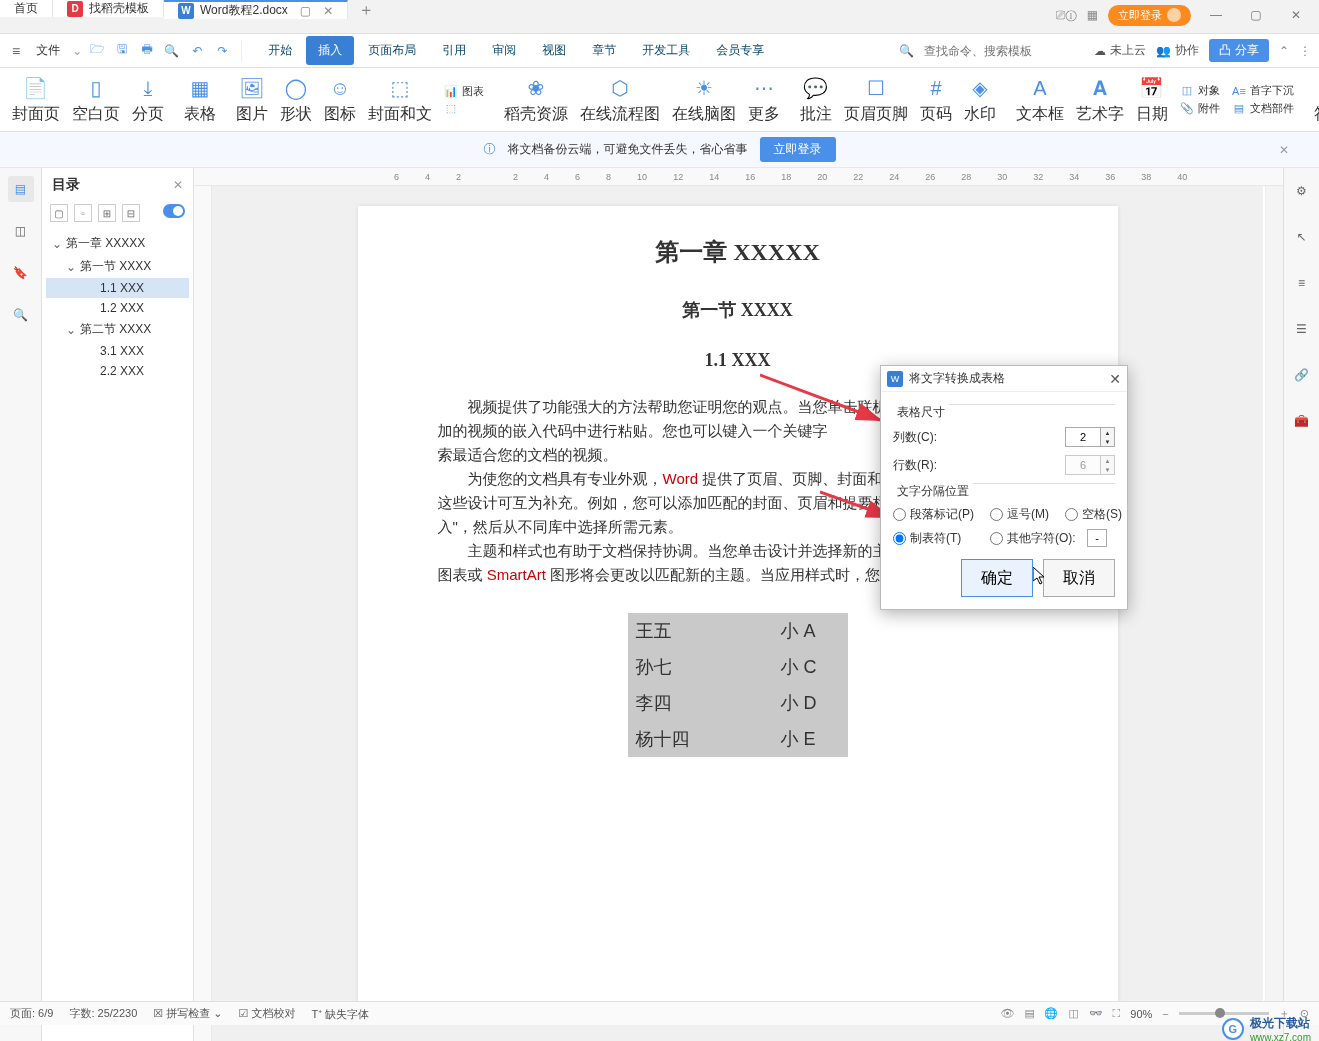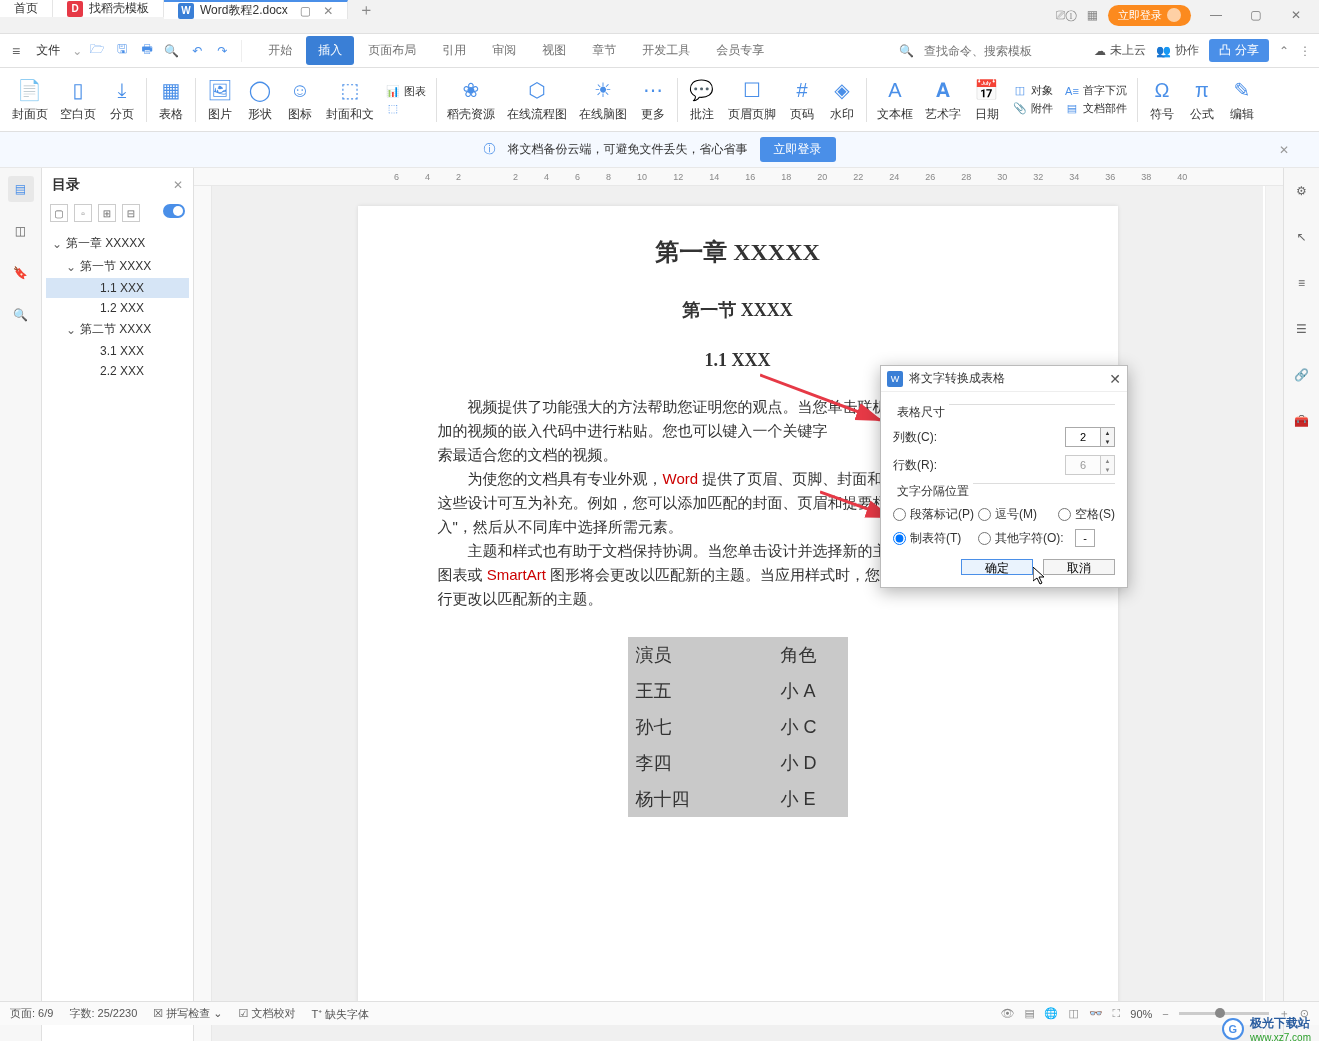--- a/index.html
+++ b/index.html
@@ -20,33 +20,33 @@
 .window-btn { width: 30px; height: 30px; display: flex; align-items: center; justify-content: center; color: #777; cursor: pointer; }
 .title-icon { color: #888; cursor: pointer; }
 
 
 .menubar { height: 34px; display: flex; align-items: center; padding: 0 8px; border-bottom: 1px solid #e0e0e0; gap: 4px; }
 .menubar .hamburger { color: #666; padding: 0 4px; font-size: 14px; }
 .menubar .file-label { margin: 0 8px; color: #333; }
 .menubar .qat { display: flex; gap: 3px; align-items: center; padding-right: 8px; border-right: 1px solid #eee; }
 .qat-icon { width: 22px; height: 22px; display: flex; align-items: center; justify-content: center; color: #4a8fe8; cursor: pointer; }
 .menu-tabs { display: flex; gap: 2px; margin-left: 10px; }
-.menu-tab { padding: 6px 12px; cursor: pointer; position: relative; color: #737373; }
+.menu-tab { padding: 6px 12px; cursor: pointer; position: relative; color: #0c4a6e; }
 .menu-tab.active { background: #3a7fd6; color: #fff; border-radius: 3px; }
 .menubar-right { margin-left: auto; display: flex; align-items: center; gap: 10px; color: #666; }
 .search-box { border: none; outline: none; color: #999; width: 160px; font-size: 12px; }
 .cloud-item { display: flex; align-items: center; gap: 4px; cursor: pointer; color: #555; }
 .share-btn { background: #4a8fe8; color: #fff; padding: 3px 10px; border-radius: 3px; cursor: pointer; display: flex; align-items: center; gap: 4px; }
 .menu-more { color: #888; cursor: pointer; }
 
 
 .ribbon { height: 64px; display: flex; align-items: center; border-bottom: 1px solid #e0e0e0; padding: 0 6px; overflow: hidden; }
 .ribbon-group { display: flex; flex-direction: column; align-items: center; padding: 0 6px; gap: 2px; cursor: pointer; }
 .ribbon-group .rg-icon { width: 28px; height: 28px; display: flex; align-items: center; justify-content: center; color: #4a8fe8; font-size: 20px; }
-.ribbon-group .rg-label { font-size: 12px; color: #333; white-space: nowrap; }
+.ribbon-group .rg-label { font-size: 16px; color: #333; white-space: nowrap; }
 .ribbon-sep { width: 1px; height: 44px; background: #e0e0e0; margin: 0 4px; }
 .ribbon-small-col { display: flex; flex-direction: column; gap: 3px; padding: 0 6px; }
 .ribbon-small-item { display: flex; align-items: center; gap: 4px; font-size: 11px; cursor: pointer; white-space: nowrap; }
 .ribbon-small-item .si-icon { color: #4a8fe8; width: 14px; height: 14px; display: flex; align-items: center; justify-content: center; }
 
 
 .backup-bar { height: 36px; background: #f5f9ff; display: flex; align-items: center; justify-content: center; gap: 12px; border-bottom: 1px solid #e8e8e8; position: relative; }
 .backup-bar .info-icon { color: #4a8fe8; }
 .backup-btn { background: #4a8fe8; color: #fff; padding: 4px 14px; border-radius: 3px; cursor: pointer; }
 .backup-close { position: absolute; right: 30px; color: #999; cursor: pointer; }
@@ -99,26 +99,26 @@
 .dialog-header .dlg-close { margin-left: auto; color: #555; cursor: pointer; font-size: 14px; }
 .dialog-body { padding: 8px 12px 4px; }
 .field-group { border-top: 1px solid #ddd; margin-top: 4px; }
 .field-group-title { background: #fff; margin-top: -16px; padding: 0 4px; display: inline-block; margin-bottom: 6px; }
 .dlg-row { display: flex; align-items: center; margin-bottom: 8px; gap: 6px; }
 .dlg-row label { flex: 1; }
 .spinner { display: flex; width: 50px; height: 20px; border: 1px solid #aaa; }
 .spinner input { width: 34px; border: none; text-align: center; font-size: 11px; outline: none; }
 .spinner .sp-btns { width: 14px; display: flex; flex-direction: column; border-left: 1px solid #aaa; }
 .spinner .sp-btn { flex: 1; font-size: 6px; display: flex; align-items: center; justify-content: center; background: #f4f4f4; cursor: pointer; }
-.radio-grid { display: grid; grid-template-columns: 1fr 1fr; gap: 6px 4px; }
+.radio-grid { display: grid; grid-template-columns: 1fr 1fr 1fr; gap: 6px 16px; }
 .radio-item { display: flex; align-items: center; gap: 4px; cursor: pointer; white-space: nowrap; }
 .radio-item input { margin: 0; }
 .other-input { width: 20px; height: 18px; border: 1px solid #aaa; text-align: center; font-size: 11px; }
 .dialog-footer { display: flex; justify-content: flex-end; gap: 10px; padding: 8px 12px 12px; }
-.dlg-btn { width: 72px; height: 16px; border: 1px solid #aaa; background: #f6f6f6; cursor: pointer; font-size: 12px; }
+.dlg-btn { width: 72px; height: 38px; border: 1px solid #aaa; background: #f6f6f6; cursor: pointer; font-size: 16px; }
 .dlg-btn.primary { border: 1px solid #4a8fe8; background: #eaf3fd; }
 
 
 .arrow { position: absolute; z-index: 50; }
 
 
 .cursor-ptr { position: absolute; left: 1033px; top: 567px; z-index: 200; font-size: 16px; color: #000; }
 
 
 .statusbar { position: absolute; bottom: 16px; left: 0; right: 0; height: 24px; border-top: 1px solid #e0e0e0; background: #fafafa; display: flex; align-items: center; padding: 0 10px; font-size: 11px; color: #555; gap: 16px; }
@@ -426,26 +426,21 @@
         <h1>第一章  XXXXX</h1>
         <h2>第一节  XXXX</h2>
         <h3>1.1 XXX</h3>
         <p><span>视频提供了功能强大的方法帮助您证明您的观点。当您单击联机视频时，可以在想要添加的视频的嵌入代码中进行粘贴。您也可以键入一个关键字</span></p>
         <p style="text-indent:0"><span>索最适合您的文档的视频。</span></p>
         <p><span>为使您的文档具有专业外观，</span><span class="red">Word</span><span> 提供了页眉、页脚、封面和文</span></p>
         <p style="text-indent:0"><span>这些设计可互为补充。例如，您可以添加匹配的封面、页眉和提要栏</span></p>
         <p style="text-indent:0"><span>入"，然后从不同库中选择所需元素。</span></p>
         <p><span>主题和样式也有助于文档保持协调。当您单击设计并选择新的主题</span></p>
         <p style="text-indent:0"><span>图表或 </span><span class="red">SmartArt</span><span> 图形将会更改以匹配新的主题。当应用样式时，您的</span></p>
-        <p style="text-indent:0"><span>行更改以匹配新的主题。</span></p>
         <div class="table-selection" id="doc-table">
-            <div class="table-row">
-              <div class="table-cell c1">演员</div>
-              <div class="table-cell c2">角色</div>
-            </div>
             <div class="table-row">
               <div class="table-cell c1">王五</div>
               <div class="table-cell c2">小 A</div>
             </div>
             <div class="table-row">
               <div class="table-cell c1">孙七</div>
               <div class="table-cell c2">小 C</div>
             </div>
             <div class="table-row">
               <div class="table-cell c1">李四</div>

